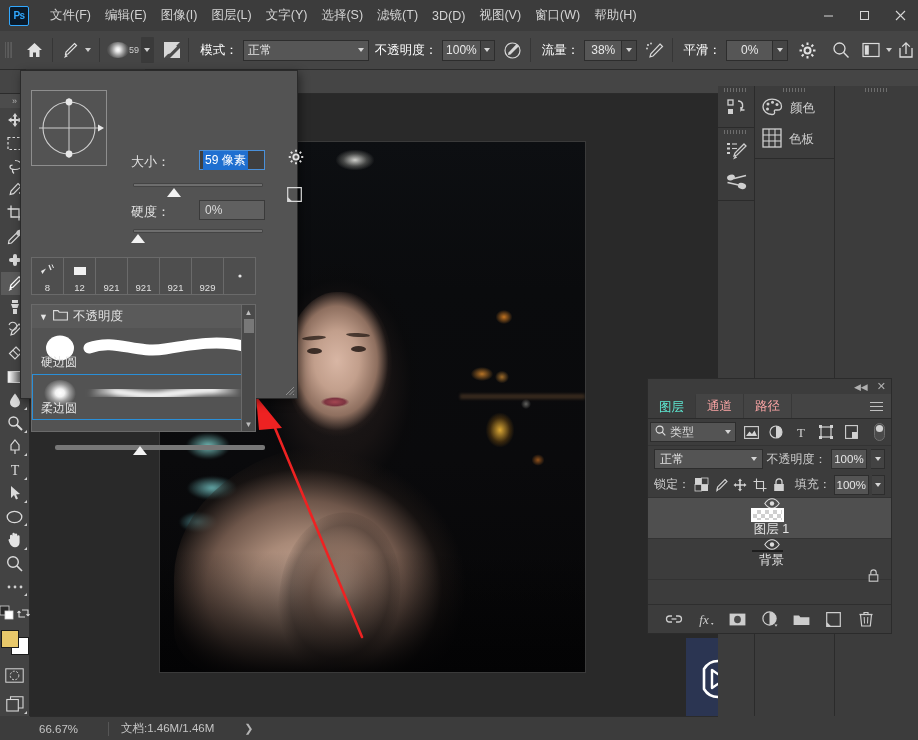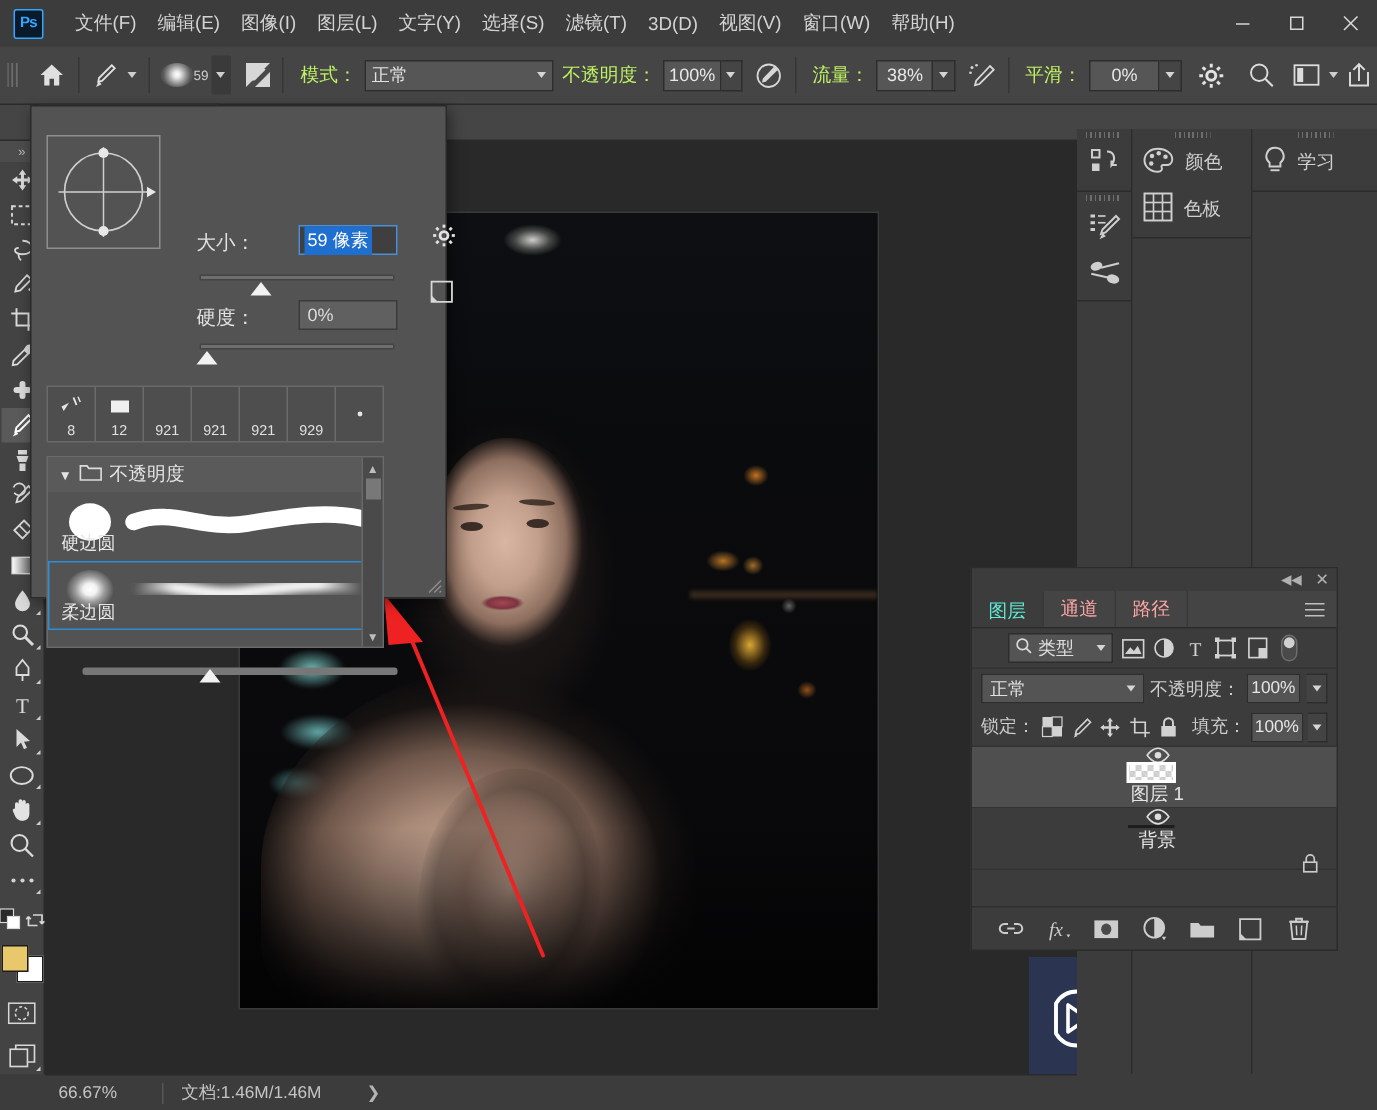--- a/index.html
+++ b/index.html
@@ -62,21 +62,21 @@
   }
   .brush-num { font-size: 9px; color: #cfcfcf; line-height: 9px; margin-top: 1px; }
   .caret {
     width: 0; height: 0; border-left: 3.5px solid transparent;
     border-right: 3.5px solid transparent; border-top: 4px solid #cfcfcf;
   }
   .caret-btn {
     width: 14px; height: 26px; display: flex; align-items: center;
     justify-content: center; background: #3a3a3a; border-radius: 1px;
   }
-  .ob-label { color: #bef264; font-size: 12.5px; margin: 0 5px 0 6px; white-space: nowrap; }
+  .ob-label { color: #ffffff; font-size: 12.5px; margin: 0 5px 0 6px; white-space: nowrap; }
   .ob-select {
     height: 21px; background: #565656; border: 1px solid #2d2d2d;
     color: #e2e2e2; font-size: 12px; display: flex; align-items: center;
     padding: 0 4px; position: relative; min-width: 40px;
   }
   .ob-select .v { flex: 1; }
   .ob-select .ar {
     width: 0; height: 0; border-left: 3.5px solid transparent;
     border-right: 3.5px solid transparent; border-top: 4px solid #d5d5d5;
     margin-left: 4px;
@@ -299,21 +299,21 @@
   }
   .lp-tab {
     padding: 0 11px; display: flex; align-items: center; font-size: 12.5px;
     color: #fca5a5; border-right: 1px solid #383838;
   }
   .lp-tab.active { background: #3c3c3c; color: #5eead4; border-top: 2px solid #3c3c3c; }
   .lp-menu { margin-left: auto; padding: 0 8px; display: flex; align-items: center; }
   .hamburger { width: 13px; height: 9px; display: flex; flex-direction: column; justify-content: space-between; }
   .hamburger i { height: 1px; background: #c0c0c0; display: block; }
   .lp-filter {
-    height: 27px; display: flex; align-items: center; padding: 0 24px; gap: 5px;
+    height: 27px; display: flex; align-items: center; padding: 0 2px; gap: 5px;
     border-bottom: 1px solid #333;
   }
   .filter-select {
     width: 86px; height: 20px; background: #545454; border: 1px solid #2d2d2d;
     display: flex; align-items: center; padding: 0 4px; gap: 4px;
     font-size: 12px; color: #ddd;
   }
   .filt-ic { width: 20px; height: 20px; display: flex; align-items: center; justify-content: center; color: #d2d2d2; }
   .lp-blend {
     height: 26px; display: flex; align-items: center; padding: 0 6px; gap: 4px;
@@ -914,31 +914,20 @@
               </g>
             </svg>
         </span>
         <span>色板</span>
       </div>
     </div>
   </div>
 
   <div class="dock-col-3">
     <div class="dock-grip"></div>
-    <div class="dock-grp" style="border-bottom:1px solid #2b2b2b">
-      <div class="dock-row">
-        <span>
-          <svg width="16" height="20" viewBox="0 0 16 20">
-              <path d="M8 1.5 A5.6 5.6 0 0 1 11.6 11.5 L11.6 14 L4.4 14 L4.4 11.5 A5.6 5.6 0 0 1 8 1.5 Z" fill="none" stroke="#cfcfcf" stroke-width="1.3"></path>
-              <line x1="5" y1="16.5" x2="11" y2="16.5" stroke="#cfcfcf" stroke-width="1.3"></line>
-            </svg>
-        </span>
-        <span>学习</span>
-      </div>
-    </div>
   </div>
 
   <div class="layers-panel">
     <div class="lp-top">
       <span class="ic">◀◀</span>
       <span class="ic" style="font-size:11px">✕</span>
     </div>
     <div class="lp-tabs">
       <div class="lp-tab active">图层</div>
       <div class="lp-tab">通道</div>

